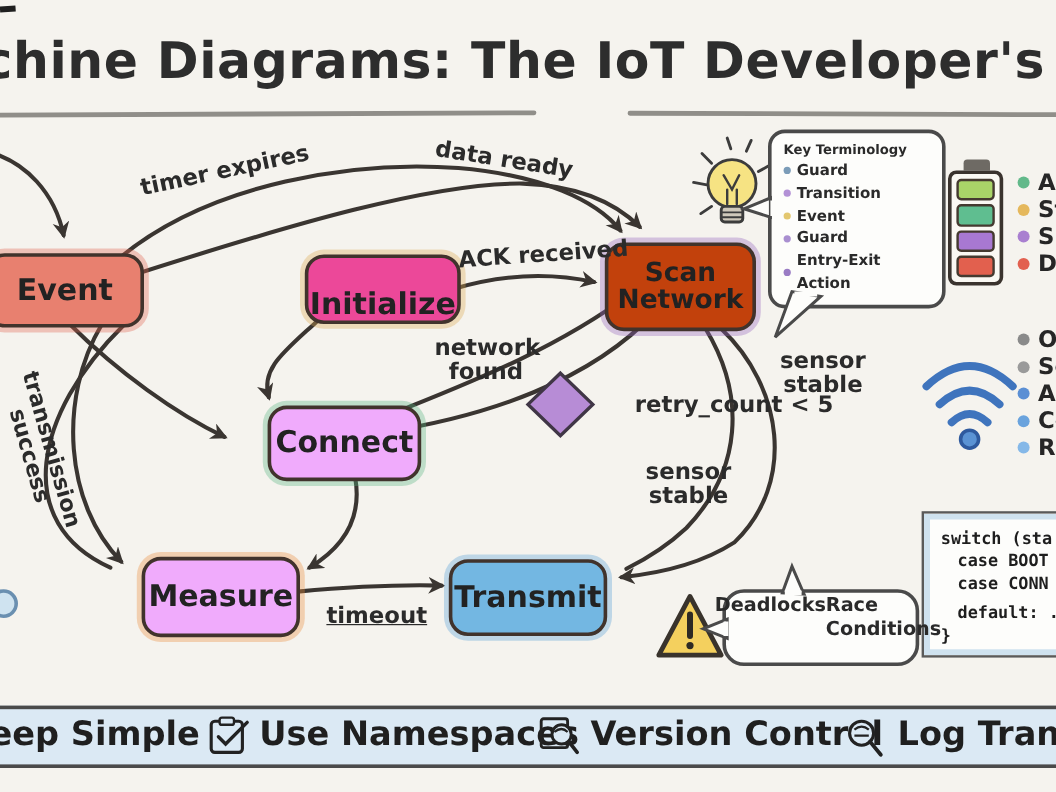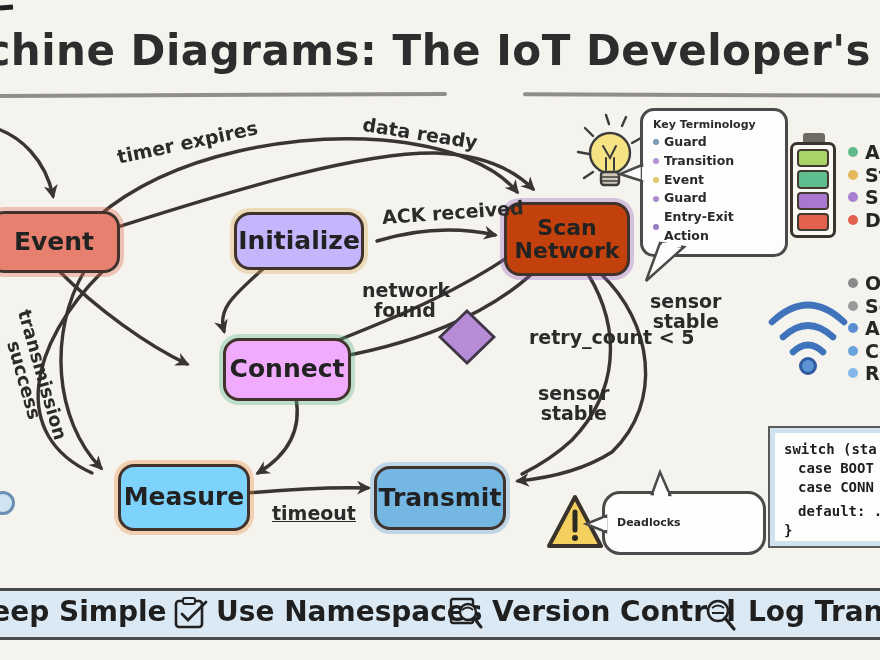--- a/index.html
+++ b/index.html
@@ -13,46 +13,46 @@
   .u2{left:523px;width:372px;transform:rotate(.2deg);}
   .cropmark{position:absolute;left:0;top:5px;width:13px;height:5px;background:#1f1f1f;transform:rotate(-4deg);}
   
   svg.arrows{position:absolute;left:0;top:0;z-index:1;}
   svg.overlay{position:absolute;z-index:5;}
   
   .state{position:absolute;display:flex;align-items:center;justify-content:center;
          border:3.5px solid #41332c;border-radius:16px;font-weight:bold;font-size:25px;
          color:#222;z-index:2;text-align:center;line-height:1.05;box-shadow:0 0 0 3px rgba(0,0,0,0.04);}
   .boot{left:-12px;top:211px;width:126px;height:56px;background:#e8806f;box-shadow:0 0 0 4px rgba(226,100,80,.35);}
-  .initialize{left:234px;top:212px;width:124px;height:52px;background:#c4b5fd;box-shadow:0 0 0 4px rgba(220,170,80,.35);}
+  .initialize{left:254px;top:212px;width:124px;height:52px;background:#ec4899;box-shadow:0 0 0 4px rgba(220,170,80,.35);align-items:flex-end;}
   .scan{left:504px;top:202px;width:120px;height:68px;background:#c2410c;font-size:22px;box-shadow:0 0 0 4px rgba(150,100,190,.35);}
   .connect{left:195px;top:338px;width:122px;height:57px;background:#f0abfc;box-shadow:0 0 0 4px rgba(90,180,130,.35);margin-left:28px;}
-  .measure{left:118px;top:464px;width:126px;height:61px;background:#7dd3fc;box-shadow:0 0 0 4px rgba(235,140,60,.35);}
+  .measure{left:118px;top:464px;width:126px;height:61px;background:#f0abfc;box-shadow:0 0 0 4px rgba(235,140,60,.35);}
   .transmit{left:374px;top:466px;width:126px;height:58px;background:#73b7e2;box-shadow:0 0 0 4px rgba(90,160,215,.35);}
   
   .tlabel{position:absolute;font-weight:bold;font-size:19px;color:#2b2b2b;z-index:2;white-space:nowrap;line-height:1.05;}
   .timer{left:116px;top:133px;transform:rotate(-12deg);}
   .dataready{left:362px;top:124px;transform:rotate(9deg);}
   .ack{left:382px;top:203px;transform:rotate(-4deg);}
   .netfound{left:362px;top:281px;width:86px;text-align:center;}
   .retry{left:498px;top:328px;margin-left:31px;}
   .sensR{left:650px;top:292px;text-align:center;}
   .sensL{left:538px;top:384px;text-align:center;}
   .timeout{left:272px;top:504px;text-decoration:underline;}
   .transuccess{left:-62px;top:358px;width:190px;text-align:center;transform:rotate(74deg);font-size:18.5px;}
   
   .bubble{position:absolute;background:#fdfdfb;border:3px solid #4a4a4a;border-radius:14px;z-index:3;}
   .keybubble{left:640px;top:108px;width:124px;padding:7px 8px 8px 10px;}
   .keybubble .ktitle{font-weight:bold;font-size:11px;margin-bottom:2px;}
   .krow{display:flex;align-items:center;font-weight:bold;font-size:12.5px;line-height:1.5;}
   .kdot{width:6px;height:6px;border-radius:50%;margin-right:5px;flex:0 0 auto;}
   .kd0{background:#7b9cb8;}.kd1{background:#b391d6;}.kd2{background:#e3c76f;}.kd3{background:#a98fd0;}.kd4{background:#9a7cc4;}
   
-  .warnbubble{left:602px;top:491px;width:146px;height:58px;border-radius:18px;display:flex;flex-direction:column;
-              justify-content:center;padding-left:12px;font-weight:bold;font-size:11px;line-height:1.25;}
+  .warnbubble{left:602px;top:491px;width:146px;height:58px;border-radius:18px;display:flex;
+              justify-content:center;padding-left:12px;font-weight:bold;font-size:16px;line-height:1.25;}
   
   .battery{position:absolute;left:790px;top:142px;width:46px;height:96px;border:3.5px solid #3a332e;border-radius:7px;
            background:#faf8f3;z-index:2;display:flex;flex-direction:column;gap:3px;padding:4px;box-sizing:border-box;}
   .batcap{position:absolute;left:803px;top:133px;width:22px;height:9px;background:#6e6a64;border-radius:3px 3px 0 0;z-index:2;}
   .seg{flex:1;border:2px solid #453a30;border-radius:4px;}
   .s0{background:#a9d468;}.s1{background:#5fbe90;}.s2{background:#a878d2;}.s3{background:#e2604e;}
   .legend{position:absolute;z-index:2;}
   .lrow{display:flex;align-items:center;height:22.5px;font-weight:bold;font-size:19px;color:#262626;}
   .ldot{width:10px;height:10px;border-radius:50%;margin-right:7px;flex:0 0 auto;}
   .pl{left:848px;top:141px;}
@@ -200,20 +200,21 @@
   </div>
   <svg class="overlay" style="left:608px;top:155px;" width="80" height="140">
     <polygon points="34,10 12,19 34,26" fill="#fdfdfb" stroke="#4a4a4a" stroke-width="2.5"></polygon>
     <polygon points="52,88 38,126 76,92" fill="#fdfdfb" stroke="#4a4a4a" stroke-width="2.5"></polygon>
     <line x1="36" y1="12" x2="36" y2="25" stroke="#fdfdfb" stroke-width="4"></line>
     <line x1="54" y1="90" x2="73" y2="90" stroke="#fdfdfb" stroke-width="4"></line>
   </svg>
 
   <div class="bubble warnbubble">
     <span>Deadlocks</span>
+    <span>Race Conditions</span>
   </div>
   <svg class="overlay" style="left:580px;top:468px;" width="110" height="70">
     <polygon points="26,48 6,56 26,64" fill="#fdfdfb" stroke="#4a4a4a" stroke-width="2.5"></polygon>
     <polygon points="72,26 80,4 90,27" fill="#fdfdfb" stroke="#4a4a4a" stroke-width="2.5"></polygon>
     <line x1="25" y1="50" x2="25" y2="62" stroke="#fdfdfb" stroke-width="4"></line>
     <line x1="74" y1="26" x2="88" y2="26" stroke="#fdfdfb" stroke-width="4"></line>
   </svg>
 
   <div class="batcap"></div>
   <div class="battery">

